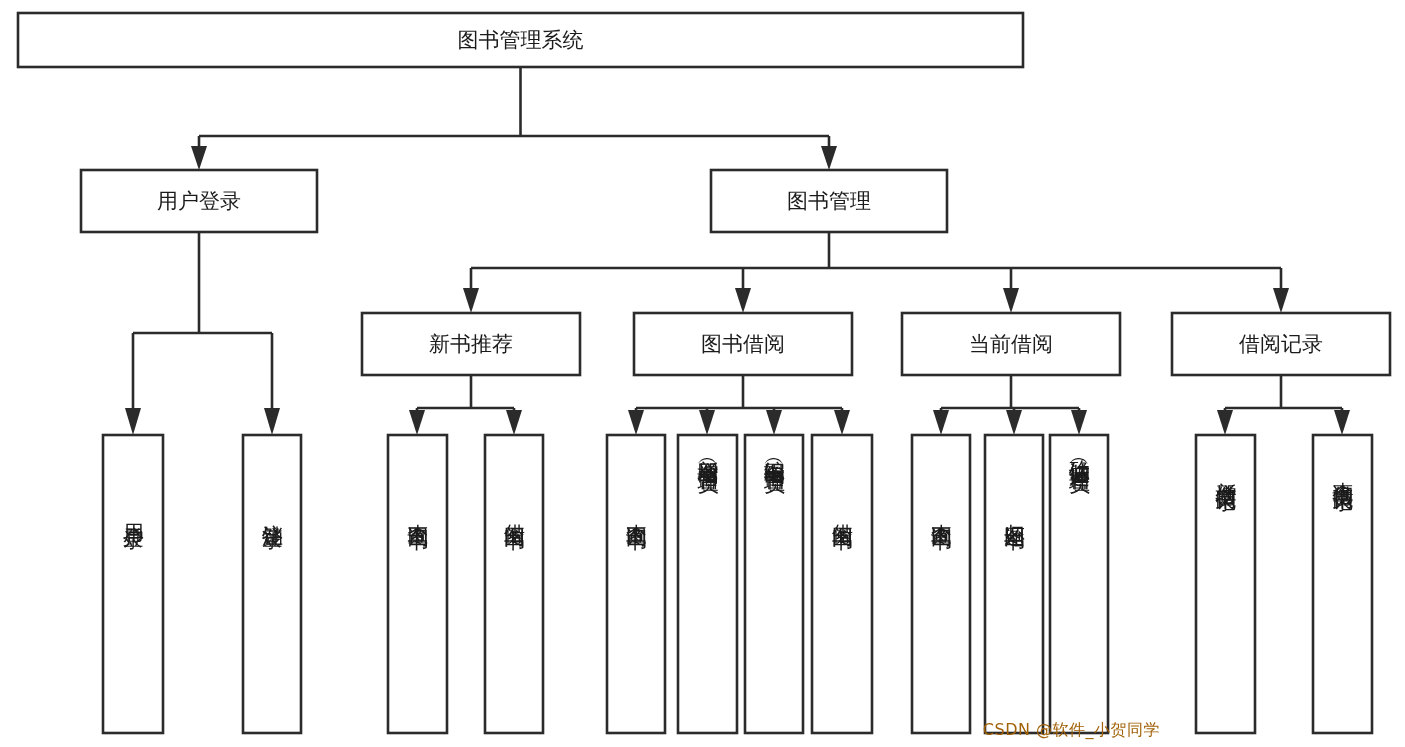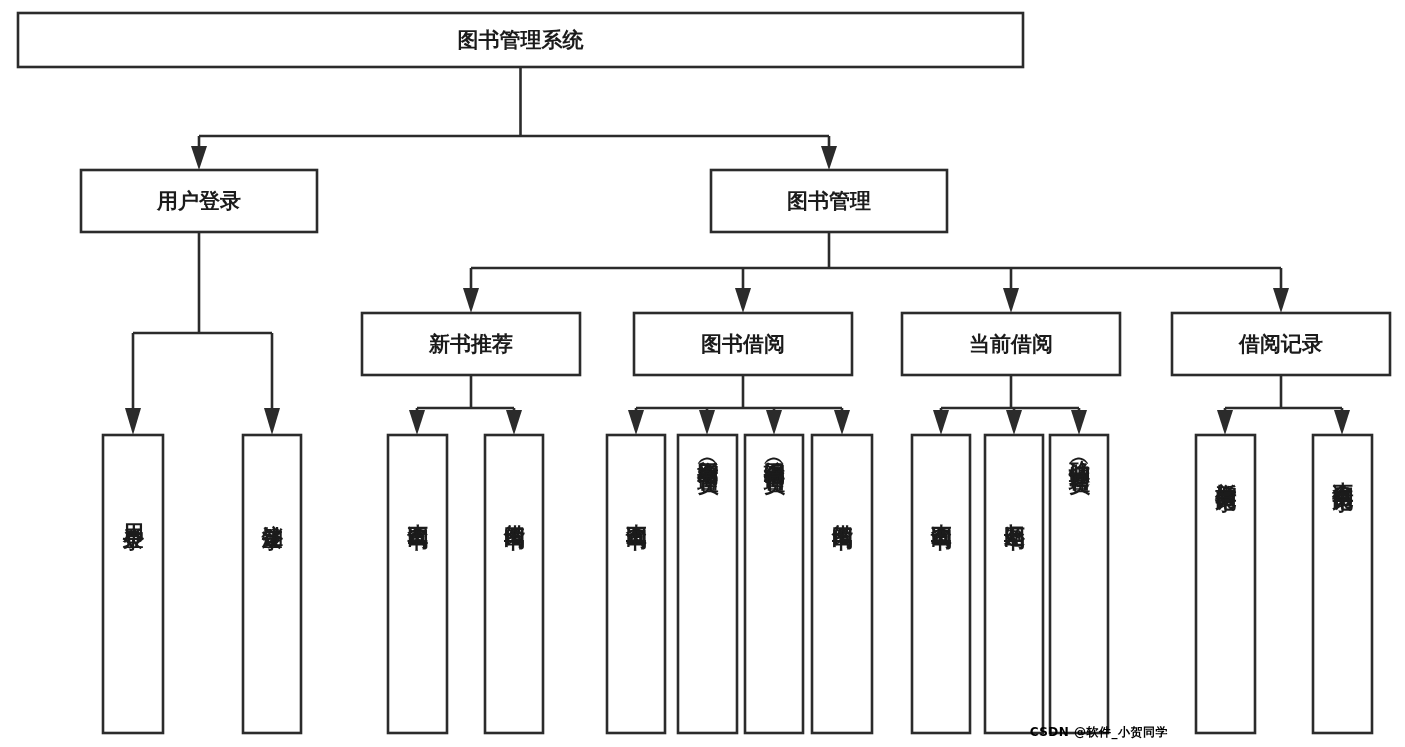--- a/index.html
+++ b/index.html
@@ -11,21 +11,20 @@
     width: 1405px;
     height: 747px;
     font-family: "DejaVu Sans", "Liberation Sans", sans-serif;
     overflow: hidden;
   }
   #diagram-root {
     position: relative;
     width: 1168px;
     height: 747px;
     background: #ffffff;
-    font-weight: bold;
   }
   svg#tree-svg {
     position: absolute;
     left: 0;
     top: 0;
     width: 1405px;
     height: 747px;
     display: block;
   }
   .node-box {
@@ -62,25 +61,25 @@
     text-orientation: upright;
     font-family: "DejaVu Sans", "Liberation Sans", sans-serif;
     font-size: 21px;
     line-height: 1.28;
     letter-spacing: 2px;
     color: #1b1b1b;
     white-space: nowrap;
   }
   #watermark {
     position: absolute;
-    right: 0;
+    right: 8px;
     bottom: 6px;
     font-family: "DejaVu Sans", "Liberation Sans", sans-serif;
-    font-size: 12px;
-    color: #000000;
+    font-size: 16px;
+    color: #a16207;
     letter-spacing: 0.5px;
     user-select: none;
     white-space: nowrap;
   }
 </style>
 </head>
 <body>
 
 <div id="diagram-root">
 

